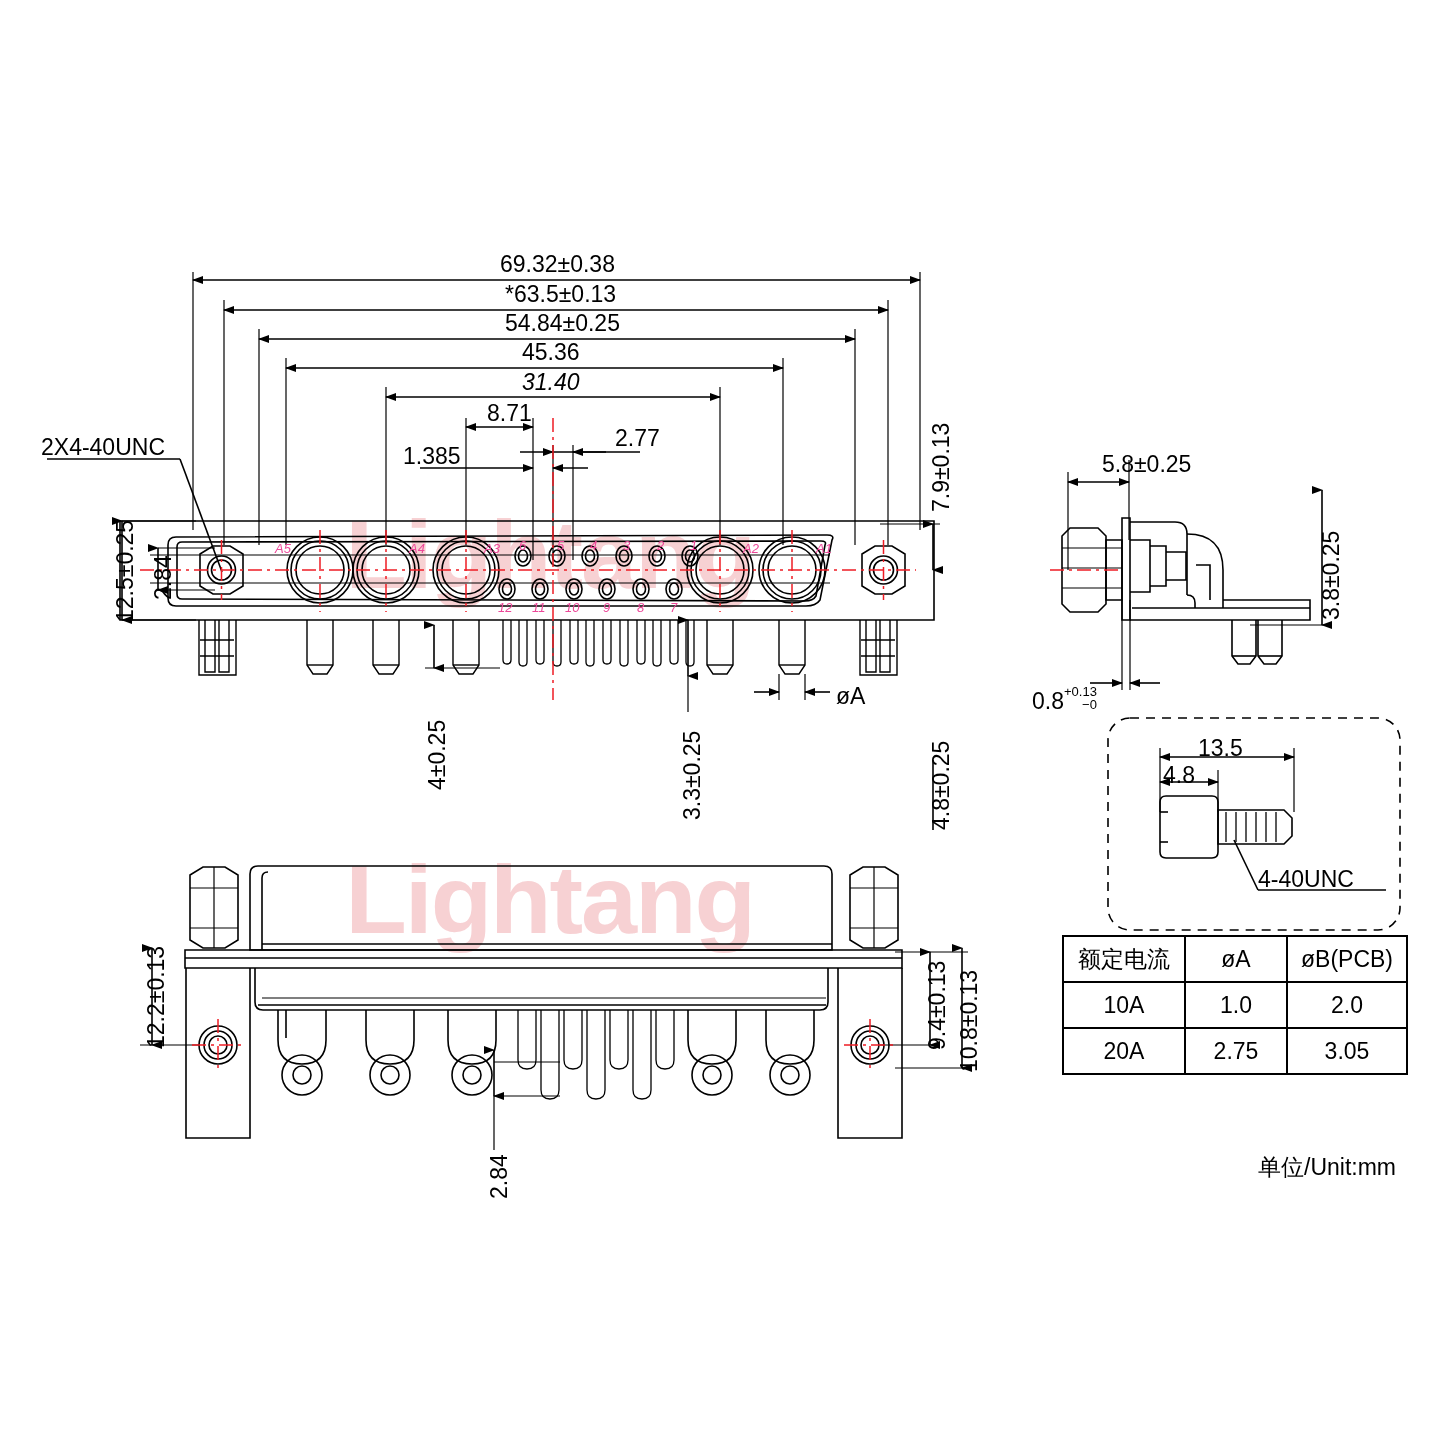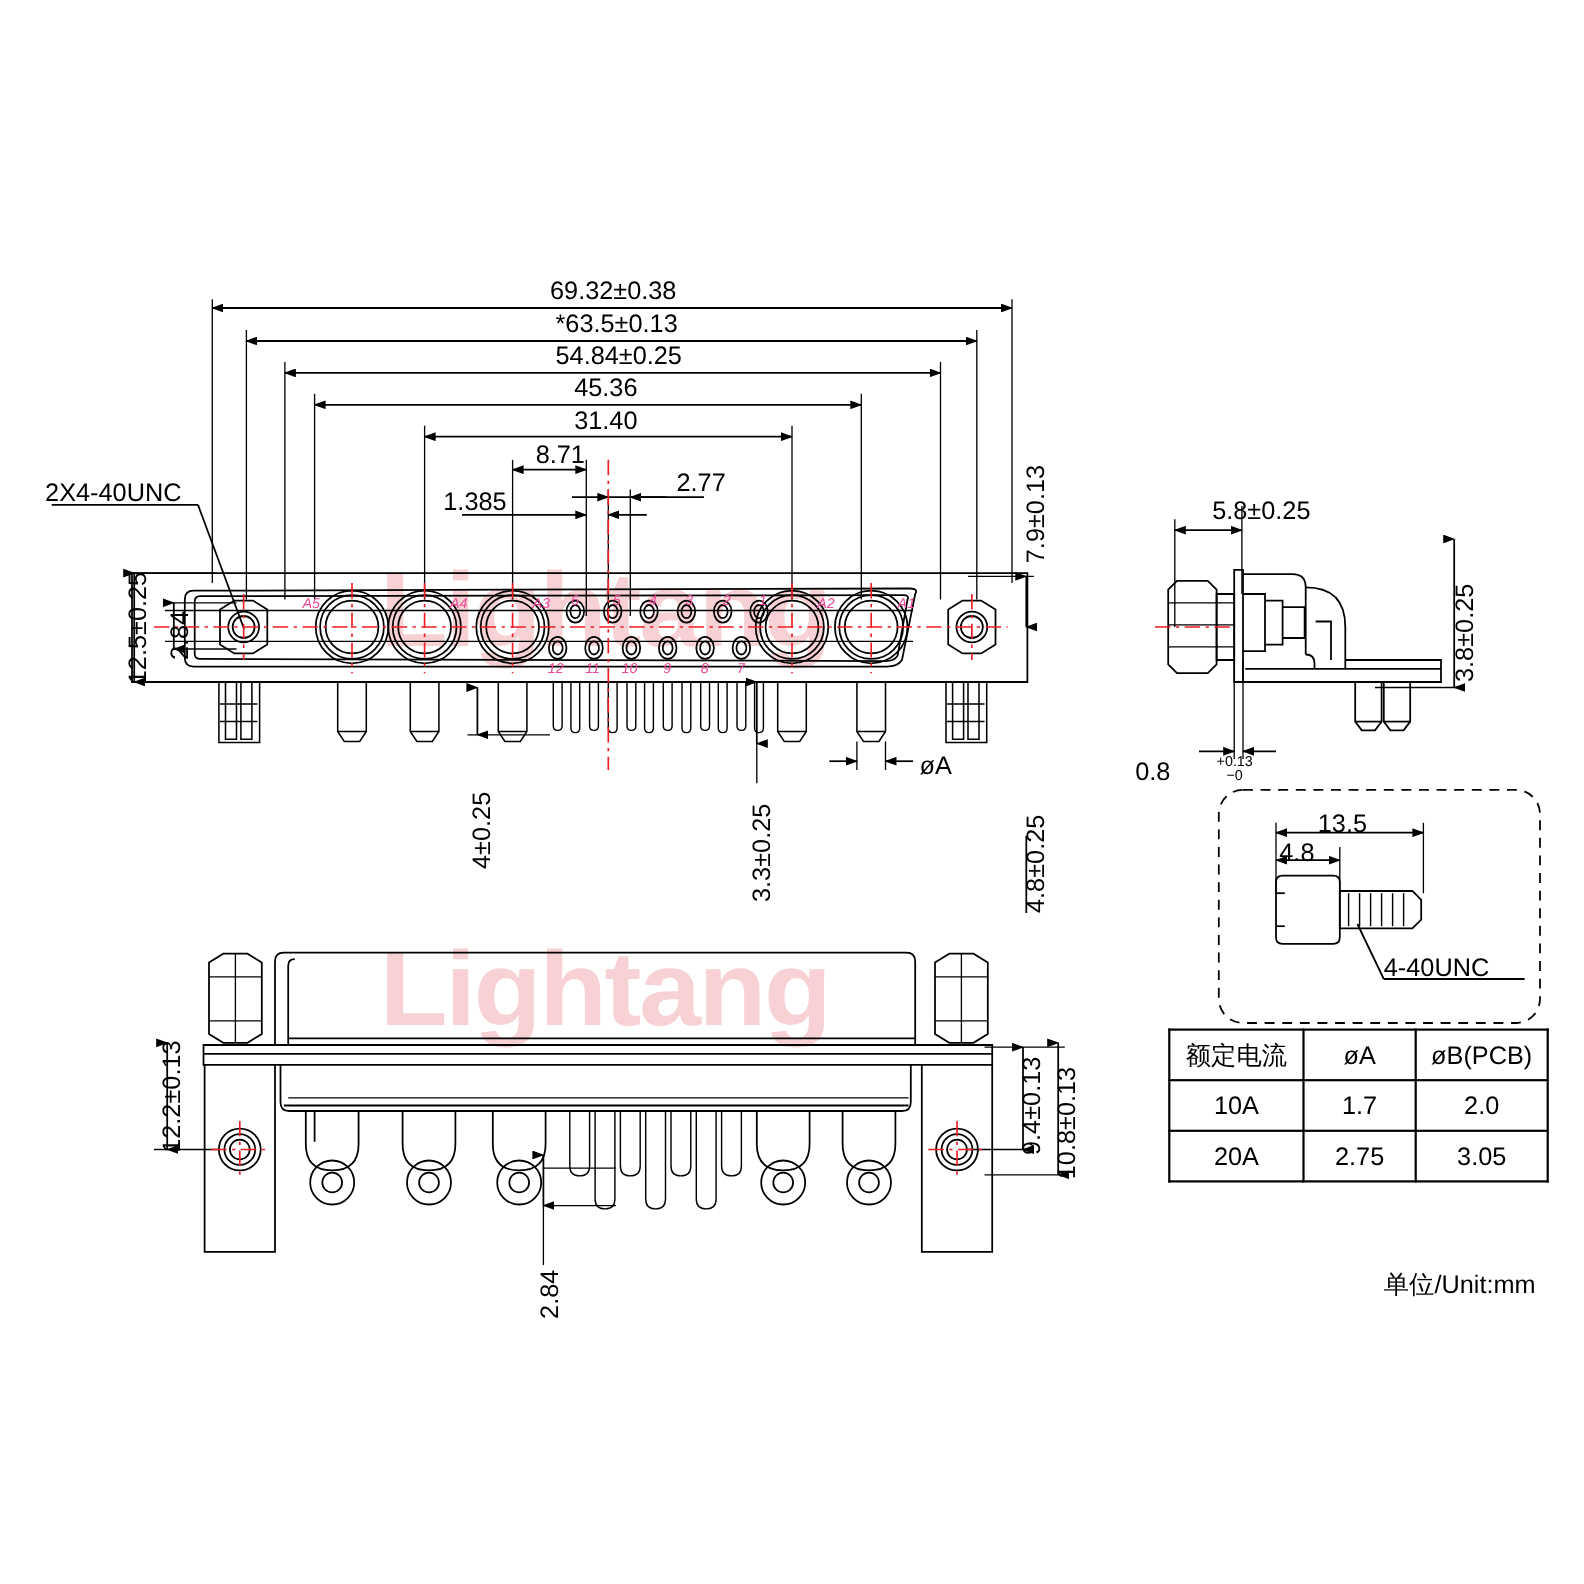--- a/index.html
+++ b/index.html
@@ -11,21 +11,21 @@
       font-weight:700;color:#f6c9cc;opacity:.85;letter-spacing:-2px;
       user-select:none;pointer-events:none;}
   .wm1{left:355px;top:500px;font-size:96px;transform:scaleX(1.05);}
   .wm2{left:355px;top:845px;font-size:96px;transform:scaleX(1.05);}
   .lbl{position:absolute;font-family:"Liberation Sans",sans-serif;
        font-size:23px;color:#000;white-space:nowrap;}
   .lbl.rot{transform-origin:0 0;transform:rotate(-90deg);}
   .rlbl{position:absolute;font-family:"Liberation Sans",sans-serif;
         font-size:13px;color:#ec4899;white-space:nowrap;font-style:italic;}
   .tol{display:inline-block;vertical-align:-1px;font-size:13px;line-height:1.0;
-       text-align:center;position:relative;top:-1px;margin-left:42px;}
+       text-align:right;position:relative;top:-1px;}
   .tol i{display:block;font-style:normal;}
   table.spec{position:absolute;left:1062px;top:935px;border-collapse:collapse;
              font-family:"Liberation Sans",sans-serif;}
   table.spec th,table.spec td{border:2px solid #000;text-align:center;
              font-size:23px;font-weight:400;padding:3px 0;height:38px;}
   table.spec th{font-size:23px;}
   .c0{width:120px;} .c1{width:100px;} .c2{width:118px;border-radius:17px;}
   .unit{position:absolute;left:1258px;top:1152px;font-size:23px;}
 </style>
 </head>
@@ -416,21 +416,21 @@
     <line x1="1050" y1="570" x2="1118" y2="570"></line>
   </g>
 
   </g>
 </svg>
 
 <div class="lbl" style="left:500px;top:251px;">69.32±0.38</div>
 <div class="lbl" style="left:505px;top:281px;">*63.5±0.13</div>
 <div class="lbl" style="left:505px;top:310px;">54.84±0.25</div>
 <div class="lbl" style="left:522px;top:339px;">45.36</div>
-<div class="lbl" style="left:522px;top:369px;">31.40</div>
+<div class="lbl" style="left:522px;top:369px;font-style:italic;">31.40</div>
 <div class="lbl" style="left:487px;top:400px;">8.71</div>
 <div class="lbl" style="left:615px;top:425px;">2.77</div>
 <div class="lbl" style="left:403px;top:443px;text-align:center;">1.385</div>
 <div class="lbl" style="left:41px;top:434px;">2X4-40UNC</div>
 <div class="lbl rot" style="left:112px;top:622px;">12.5±0.25</div>
 <div class="lbl rot" style="left:150px;top:600px;">2.84</div>
 <div class="lbl rot" style="left:928px;top:512px;">7.9±0.13</div>
 <div class="lbl rot" style="left:424px;top:790px;">4±0.25</div>
 <div class="lbl rot" style="left:679px;top:820px;">3.3±0.25</div>
 <div class="lbl" style="left:836px;top:683px;">øA</div>
@@ -475,21 +475,21 @@
   <thead>
     <tr>
       <th class="c0">额定电流</th>
       <th class="c1">øA</th>
       <th class="c2">øB(PCB)</th>
     </tr>
   </thead>
   <tbody>
     <tr>
       <td>10A</td>
-      <td>1.7</td>
+      <td>1.0</td>
       <td>2.0</td>
     </tr>
     <tr>
       <td>20A</td>
       <td>2.75</td>
       <td>3.05</td>
     </tr>
   </tbody>
 </table>
 

